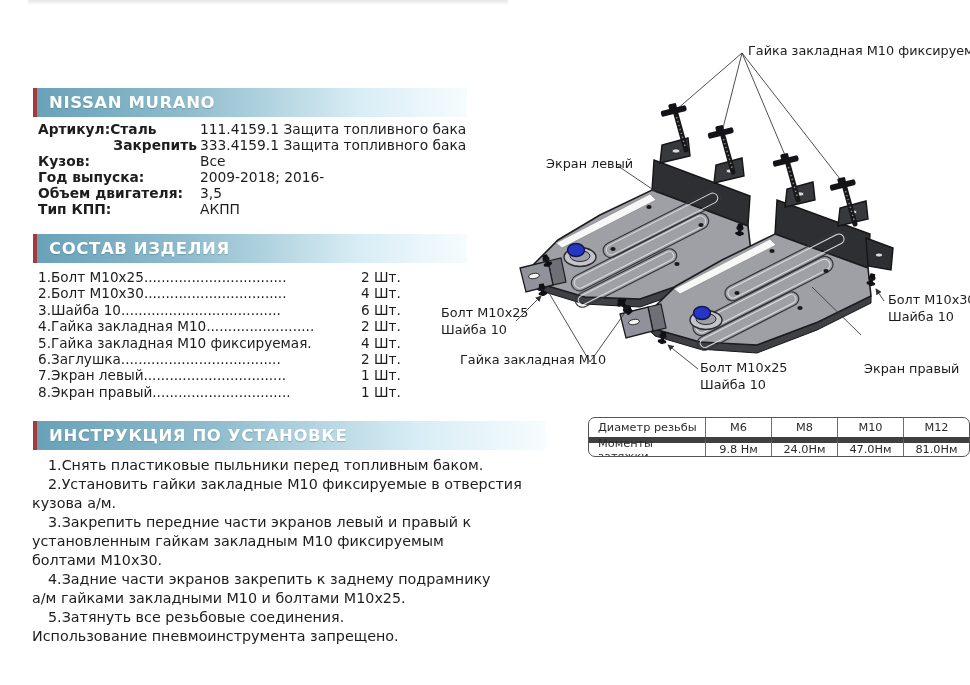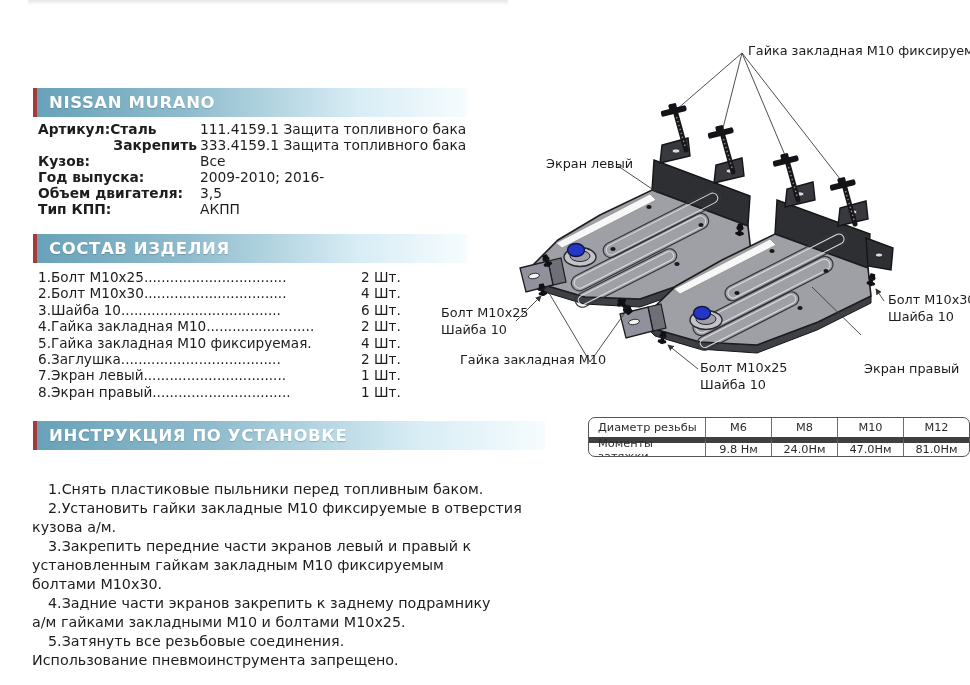--- a/index.html
+++ b/index.html
@@ -21,21 +21,21 @@
   .spec-row{display:flex;}
   .spec-label{width:162px;font-weight:bold;flex:0 0 auto;}
   .spec-label.r{text-align:right;padding-right:3px;box-sizing:border-box;}
   .spec-value{flex:1;white-space:nowrap;}
   
   .parts{position:absolute;left:38px;top:269px;width:430px;font-size:13.6px;line-height:16.4px;}
   .part-row{display:flex;}
   .part-name{width:314px;flex:0 0 auto;white-space:nowrap;overflow:hidden;}
   .part-qty{margin-left:9px;white-space:nowrap;}
   
-  .instr{position:absolute;left:32px;top:456px;width:516px;font-size:14.3px;line-height:19px;margin-top:24px;}
+  .instr{position:absolute;left:32px;top:456px;width:516px;font-size:14.3px;line-height:19px;}
   .ln{white-space:nowrap;}
   .ln.ind{padding-left:16px;}
   
   .tq{position:absolute;left:588px;top:417px;width:380px;border:1.3px solid #555;
       border-radius:7px;overflow:hidden;display:grid;
       grid-template-columns:116px 66px 66px 66px 66px;font-size:11.3px;color:#2b2b2b;background:#fff;}
   .tq .c{height:19px;display:flex;align-items:center;justify-content:center;
          border-left:1px solid #6e6e6e;border-top:6px solid #404040;box-sizing:border-box;}
   .tq .c.col0{justify-content:flex-start;padding-left:9px;border-left:none;}
   .tq .c.row0{border-top:none;}
@@ -265,21 +265,21 @@
     <div class="spec-row">
         <div class="spec-label r">Закрепить</div>
         <div class="spec-value">333.4159.1 Защита топливного бака</div>
       </div>
     <div class="spec-row">
         <div class="spec-label">Кузов:</div>
         <div class="spec-value">Все</div>
       </div>
     <div class="spec-row">
         <div class="spec-label">Год выпуска:</div>
-        <div class="spec-value">2009-2010; 2016-</div>
+        <div class="spec-value">2009-2018; 2016-</div>
       </div>
     <div class="spec-row">
         <div class="spec-label">Объем двигателя:</div>
         <div class="spec-value">3,5</div>
       </div>
     <div class="spec-row">
         <div class="spec-label">Тип КПП:</div>
         <div class="spec-value">АКПП</div>
       </div>
   </div>

